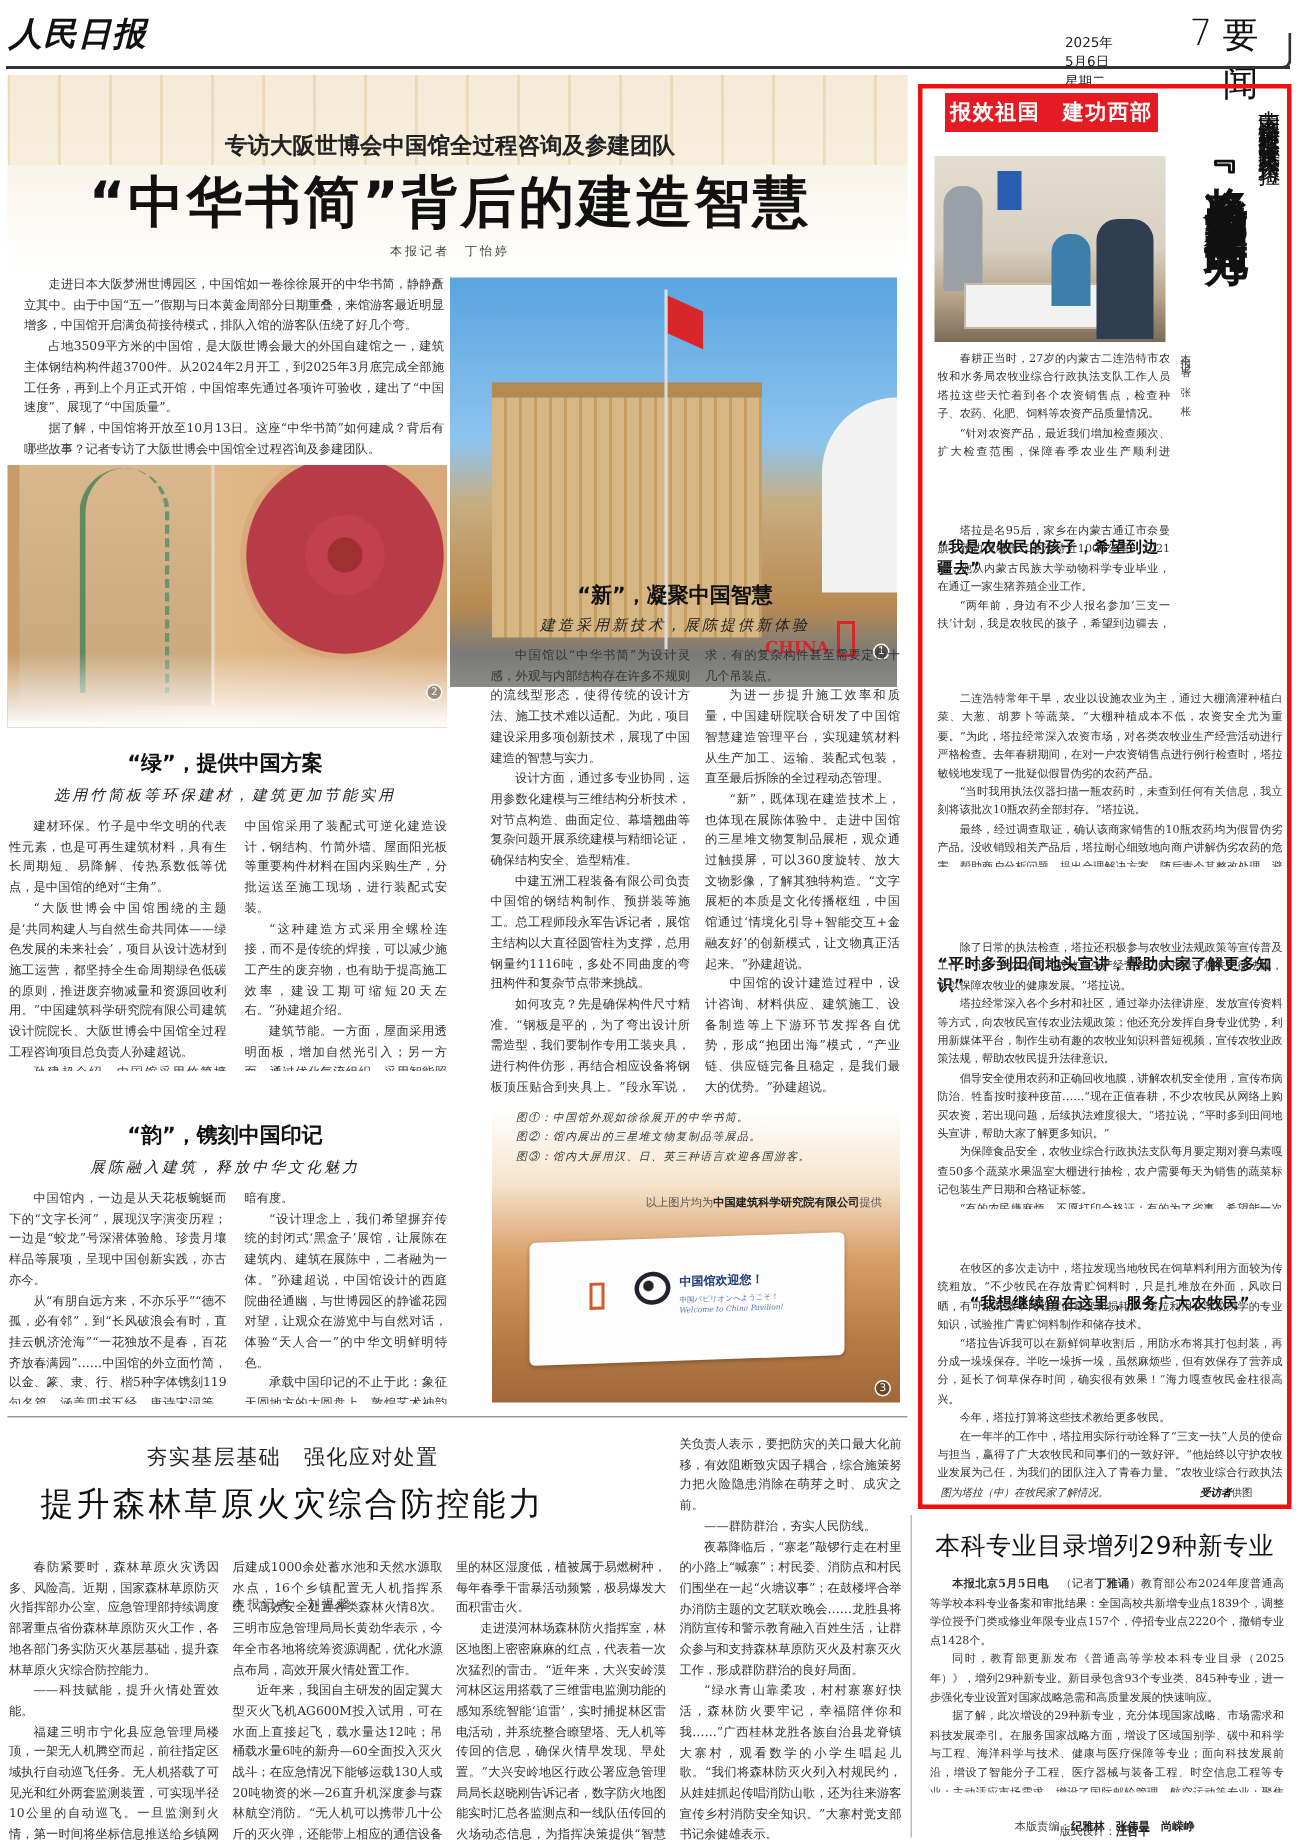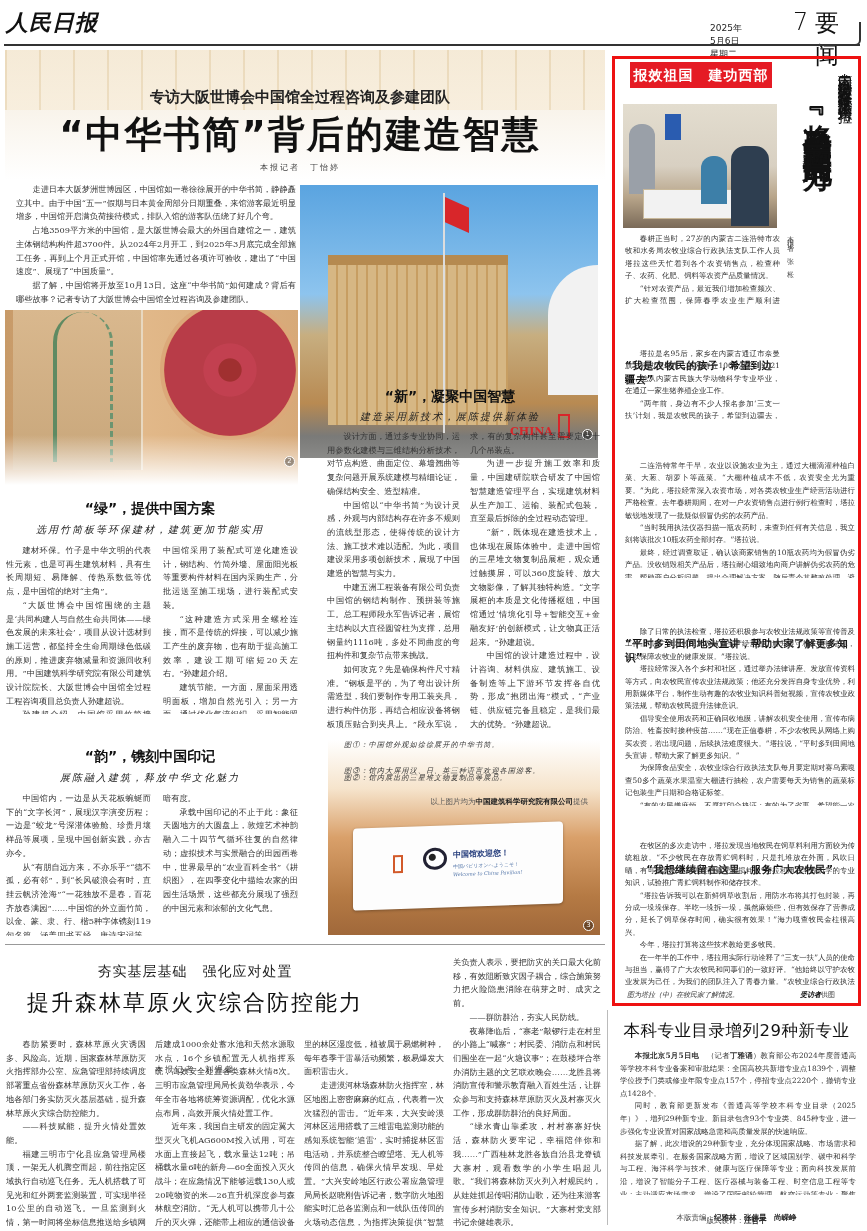--- a/index.html
+++ b/index.html
@@ -146,22 +146,22 @@
 <div class="body-text" style="left:163px; top:544px; width:135px; height:170px;">
   <p style="text-indent:0">中国馆采用了装配式可逆化建造设计，钢结构、竹简外墙、屋面阳光板等重要构件材料在国内采购生产，分批运送至施工现场，进行装配式安装。</p>
   <p>“这种建造方式采用全螺栓连接，而不是传统的焊接，可以减少施工产生的废弃物，也有助于提高施工效率，建设工期可缩短20天左右。”孙建超介绍。</p>
   <p>建筑节能。一方面，屋面采用透明面板，增加自然光引入；另一方面，通过优化气流组织，采用智能照明和节能电梯等，减少能源消耗。</p>
 
 </div>
 
 <div class="sec-title" style="left:300px; top:388px; width:300px; font-size:14px;">“新”，凝聚中国智慧</div>
 <div class="sec-sub" style="left:300px; top:410px; width:300px; font-size:10px;">建造采用新技术，展陈提供新体验</div>
 <div class="body-text" style="left:327px; top:430px; width:133px; height:300px;">
+  <p>中国馆以“中华书简”为设计灵感，外观与内部结构存在许多不规则的流线型形态，使得传统的设计方法、施工技术难以适配。为此，项目建设采用多项创新技术，展现了中国建造的智慧与实力。</p>
   <p>设计方面，通过多专业协同，运用参数化建模与三维结构分析技术，对节点构造、曲面定位、幕墙翘曲等复杂问题开展系统建模与精细论证，确保结构安全、造型精准。</p>
-  <p>中国馆以“中华书简”为设计灵感，外观与内部结构存在许多不规则的流线型形态，使得传统的设计方法、施工技术难以适配。为此，项目建设采用多项创新技术，展现了中国建造的智慧与实力。</p>
   <p>中建五洲工程装备有限公司负责中国馆的钢结构制作、预拼装等施工。总工程师段永军告诉记者，展馆主结构以大直径圆管柱为支撑，总用钢量约1116吨，多处不同曲度的弯扭构件和复杂节点带来挑战。</p>
   <p>如何攻克？先是确保构件尺寸精准。“钢板是平的，为了弯出设计所需造型，我们要制作专用工装夹具，进行构件仿形，再结合相应设备将钢板顶压贴合到夹具上。”段永军说，他们还应用了三维扫描技术，把构件尺寸误差控制在2毫米以内。</p>
 
 </div>
 <div class="body-text" style="left:470px; top:430px; width:130px; height:300px;">
   <p style="text-indent:0">求，有的复杂构件甚至需要定位十几个吊装点。</p>
   <p>为进一步提升施工效率和质量，中国建研院联合研发了中国馆智慧建造管理平台，实现建筑材料从生产加工、运输、装配式包装，直至最后拆除的全过程动态管理。</p>
   <p>“新”，既体现在建造技术上，也体现在展陈体验中。走进中国馆的三星堆文物复制品展柜，观众通过触摸屏，可以360度旋转、放大文物影像，了解其独特构造。“文字展柜的本质是文化传播枢纽，中国馆通过‘情境化引导+智能交互+金融友好’的创新模式，让文物真正活起来。”孙建超说。</p>
   <p>中国馆的设计建造过程中，设计咨询、材料供应、建筑施工、设备制造等上下游环节发挥各自优势，形成“抱团出海”模式，“产业链、供应链完备且稳定，是我们最大的优势。”孙建超说。</p>
 
@@ -169,26 +169,27 @@
 
 <div class="sec-title" style="left:0; top:748px; width:300px; font-size:14px;">“韵”，镌刻中国印记</div>
 <div class="sec-sub" style="left:0; top:771px; width:300px; font-size:10px;">展陈融入建筑，释放中华文化魅力</div>
 <div class="body-text" style="left:6px; top:792px; width:145px; height:144px;">
   <p>中国馆内，一边是从天花板蜿蜒而下的“文字长河”，展现汉字演变历程；一边是“蛟龙”号深潜体验舱、珍贵月壤样品等展项，呈现中国创新实践，亦古亦今。</p>
   <p>从“有朋自远方来，不亦乐乎”“德不孤，必有邻”，到“长风破浪会有时，直挂云帆济沧海”“一花独放不是春，百花齐放春满园”……中国馆的外立面竹简，以金、篆、隶、行、楷5种字体镌刻119句名篇，涵盖四书五经、唐诗宋词等，向世界展示了中华优秀传统文化的魅力。</p>
 
 </div>
 <div class="body-text" style="left:163px; top:792px; width:135px; height:144px;">
   <p style="text-indent:0">暗有度。</p>
+  <p>“设计理念上，我们希望摒弃传统的封闭式‘黑盒子’展馆，让展陈在建筑内、建筑在展陈中，二者融为一体。”孙建超说，中国馆设计的西庭院曲径通幽，与世博园区的静谧花园对望，让观众在游览中与自然对话，体验“天人合一”的中华文明鲜明特色。</p>
   <p>承载中国印记的不止于此：象征天圆地方的大圆盘上，敦煌艺术神韵融入二十四节气循环往复的自然律动；虚拟技术与实景融合的田园画卷中，世界最早的“农业百科全书”《耕织图》，在四季变化中描绘农家的田园生活场景，这些都充分展现了强烈的中国元素和浓郁的文化气息。</p>
 </div>
 
 <div class="caption-panel">
   <div class="cap" style="top:0px;">图①：中国馆外观如徐徐展开的中华书简。</div>
-  <div class="cap" style="top:13px;margin-top:20px;">图②：馆内展出的三星堆文物复制品等展品。</div>
+  <div class="cap" style="top:13px;">图②：馆内展出的三星堆文物复制品等展品。</div>
   <div class="cap" style="top:26px;">图③：馆内大屏用汉、日、英三种语言欢迎各国游客。</div>
   <div class="credit">
     <span>以上图片均为</span><b>中国建筑科学研究院有限公司</b><span>提供</span>
   </div>
   <div class="screen">
     <div class="seal"></div>
     <div class="panda"></div>
     <div class="welcome">中国馆欢迎您！</div>
     <div class="welcome-sub">中国パビリオンへようこそ！</div>
     <div class="welcome-en">Welcome to China Pavilion!</div>

